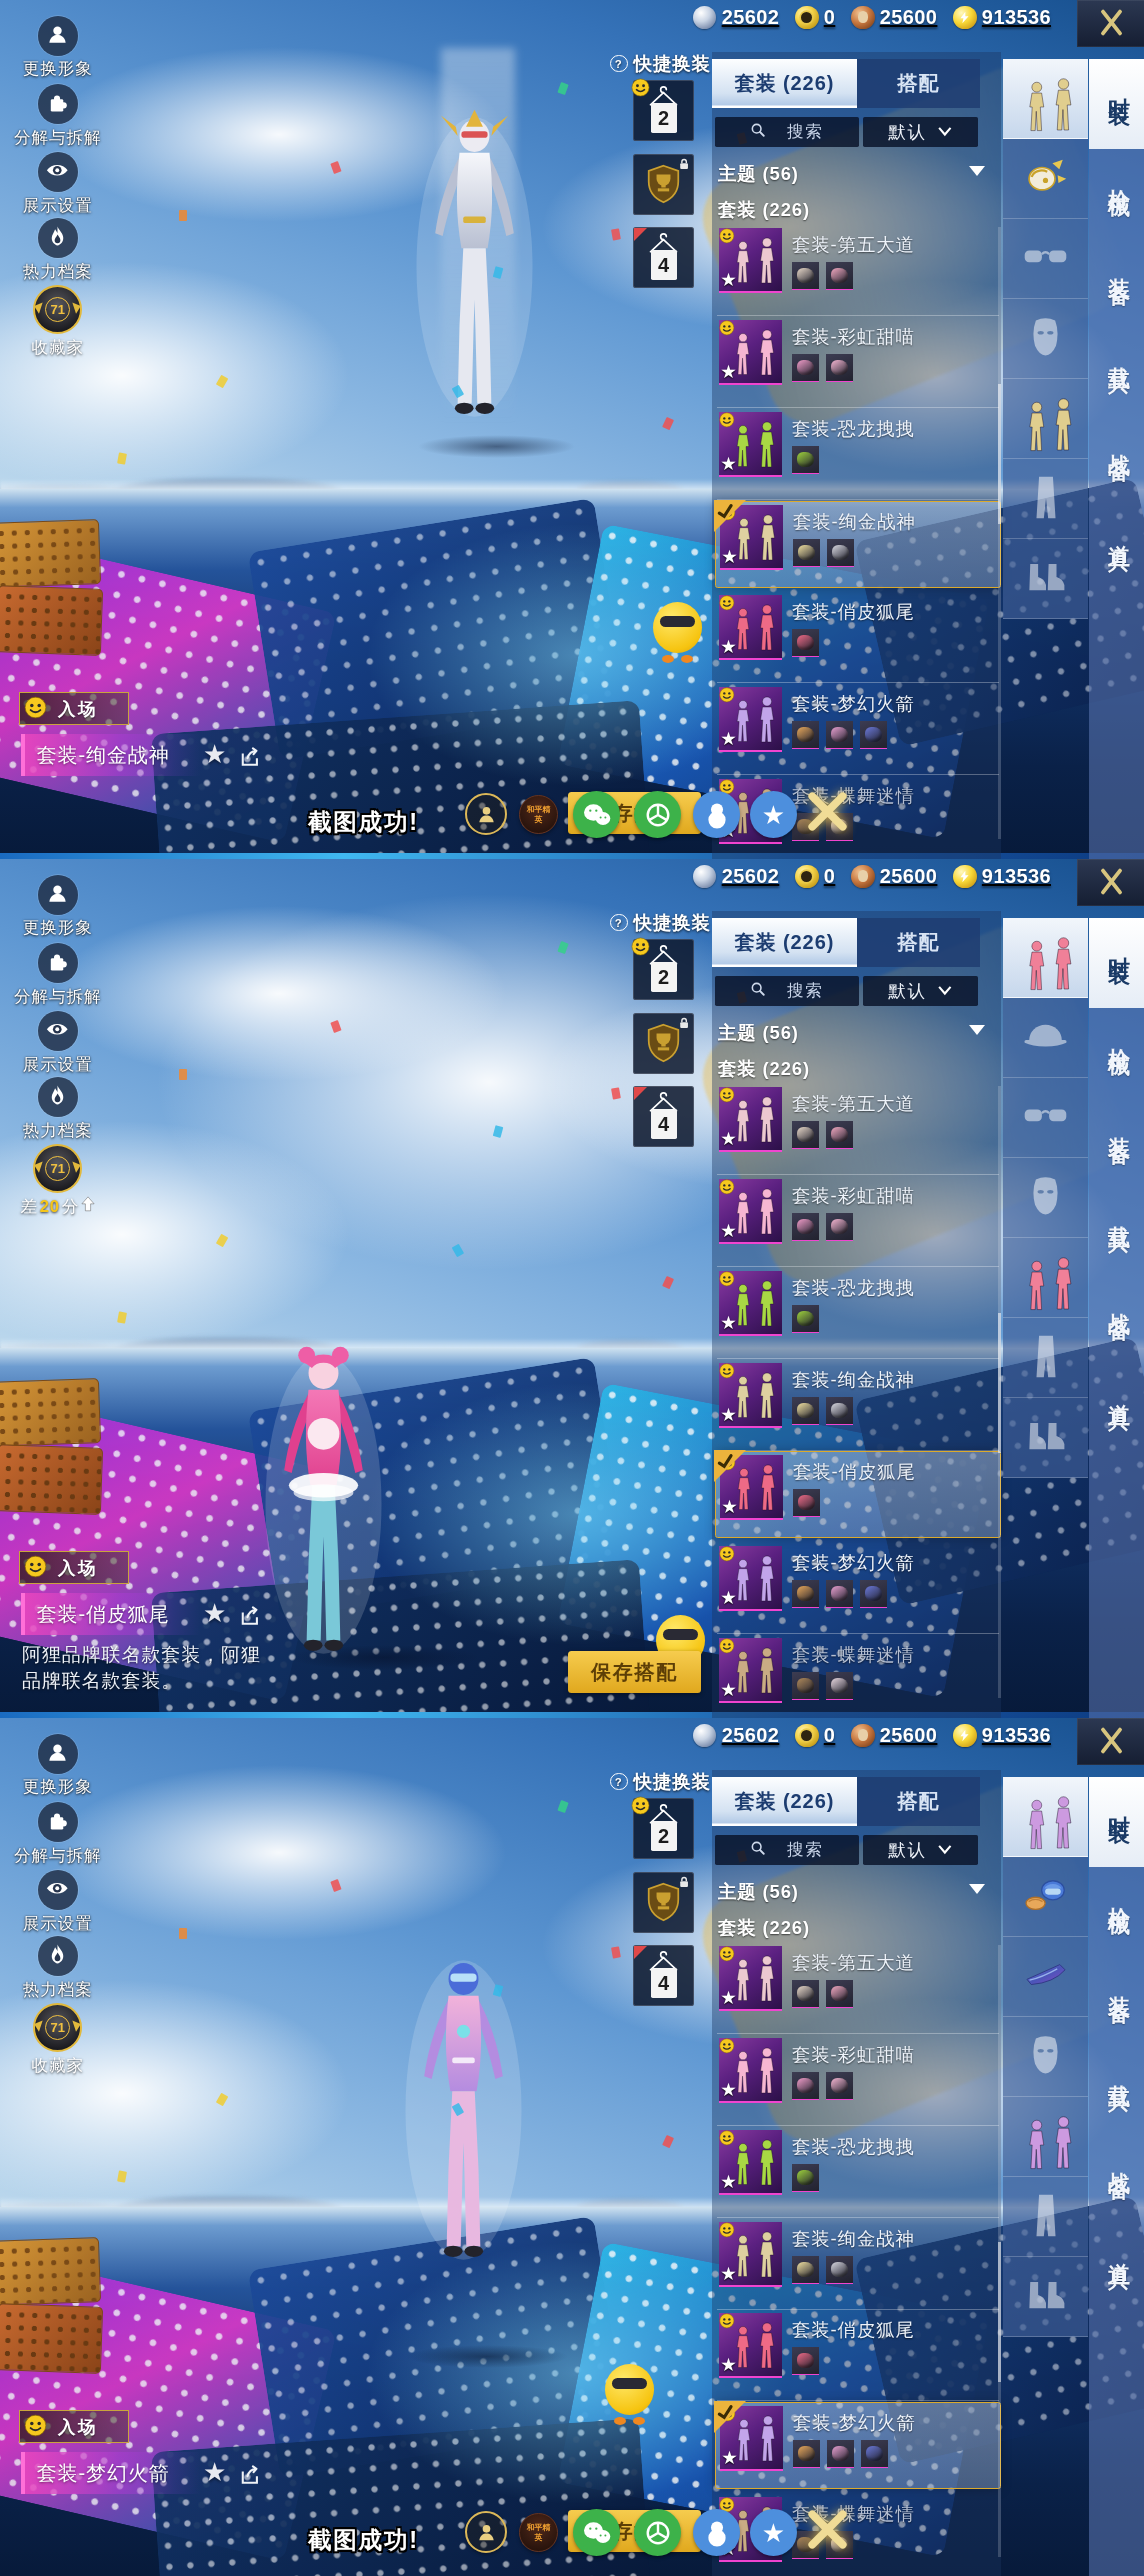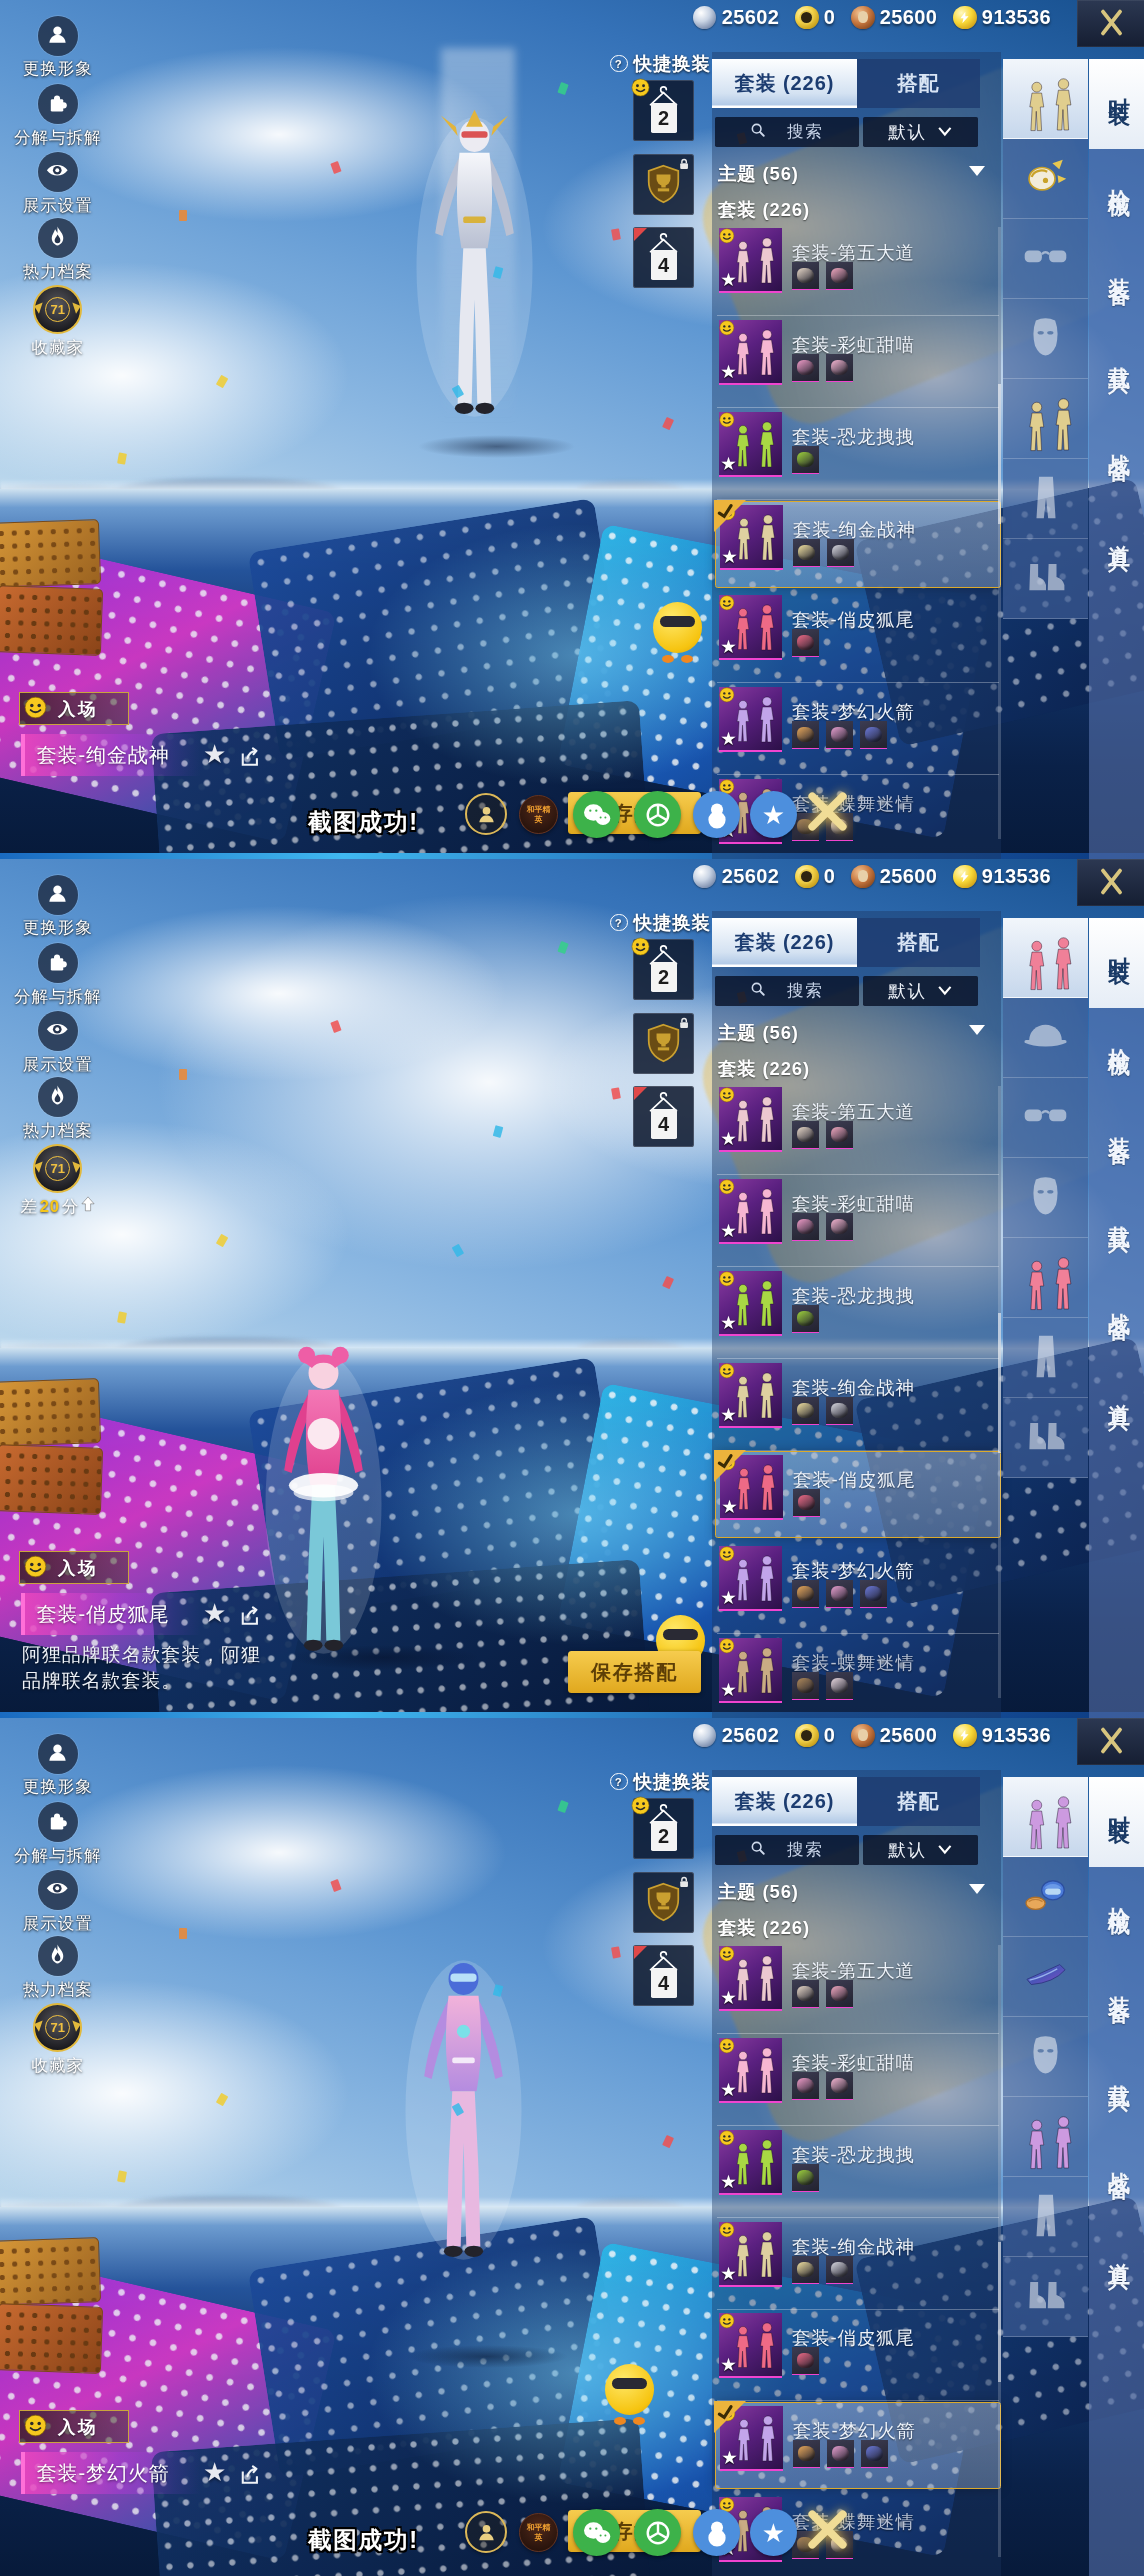--- a/index.html
+++ b/index.html
@@ -48,21 +48,21 @@
   .chick{position:absolute;width:54px;height:66px;}
   .chick .cb{position:absolute;left:1.7px;top:5.2px;width:49px;height:51px;border-radius:50%;
              background:radial-gradient(circle at 38% 30%,#ffe96a,#f6c410 70%,#d89c08);}
   .chick .cv{position:absolute;left:8.7px;top:19px;width:35px;height:11.4px;border-radius:6.1px;background:#2a2a34;}
   .chick .cf1,.chick .cf2{position:absolute;bottom:0;width:12.2px;height:7.9px;border-radius:50%;background:#f08820;}
   .chick .cf1{left:10.5px}.chick .cf2{left:30px}
   .cf{position:absolute;width:7.9px;height:11.4px;opacity:.85;border-radius:0.9px;}
 
   
   .currencies{position:absolute;top:4.4px;right:94px;height:26px;display:flex;align-items:center;gap:15.7px;}
-  .cur{display:flex;align-items:flex-end;gap:5.2px;}
+  .cur{display:flex;align-items:flex-end;gap:5.2px;text-decoration:underline;}
   .coin{width:23.6px;height:23.6px;border-radius:50%;display:flex;align-items:center;justify-content:center;box-shadow:0 0.9px 1.7px rgba(0,0,0,.4);}
   .coin.silver{background:radial-gradient(circle at 35% 30%,#ffffff,#c9d4e4 40%,#8091b0 75%,#5a6a88);}
   .coin.goldm{background:radial-gradient(circle at 35% 30%,#fff3b0,#f5d44a 40%,#caa21e 75%,#8a6a10);}
   .coin.goldm::after{content:"";width:11.4px;height:11.4px;border-radius:50%;background:#2e2410;box-shadow:0 0 0 1.7px #e8c84a;}
   .coin.bronze{background:radial-gradient(circle at 35% 30%,#f0c090,#c87840 45%,#8a4a20 80%,#5e2e10);}
   .coin.bronze::after{content:"";width:10.5px;height:12.2px;border-radius:45%;background:#e8d0a8;}
   .coin.boltc{background:radial-gradient(circle at 35% 30%,#fff8c0,#f8d838 45%,#d0a018 80%,#9a7208);}
   .cur-val{color:#fff;font-size:20px;font-weight:bold;letter-spacing:0.4px;text-shadow:0 1.7px 2.6px rgba(0,0,0,.55);}
   .close-btn{position:absolute;top:0;right:0;width:68px;height:47px;display:flex;align-items:center;justify-content:center;
              background:linear-gradient(180deg,#2c3852,#151e32);box-shadow:inset 0 0 0 0.9px rgba(255,255,255,.07);}
@@ -119,21 +119,21 @@
              text-shadow:0 0.9px 1.7px rgba(0,0,0,.6);}
   .outfit-card{position:absolute;left:715px;width:286px;height:87px;box-sizing:border-box;}
   .outfit-card:not(.selected)::after{content:"";position:absolute;left:1.7px;right:1.7px;bottom:-3.5px;height:0.9px;background:rgba(255,255,255,.30);}
   .outfit-card.selected{border:1.7px solid #dcaa2c;border-radius:2.6px;
         background:linear-gradient(180deg,rgba(224,236,250,.36),rgba(186,208,234,.32));box-shadow:0 0 10.5px rgba(0,0,0,.25);}
   .thumb{position:absolute;left:3.5px;top:2.6px;width:63px;height:63px;border-bottom:2.6px solid #f044d0;
          background:linear-gradient(145deg,#8a3aa0 0%,#5a2080 45%,#2c1048 100%);}
   .thumb .sm{position:absolute;top:0.9px;left:0.9px;}
   .thumb .star{position:absolute;bottom:0.9px;left:1.7px;color:#fff;font-size:18.4px;line-height:1;text-shadow:0 0.9px 1.7px #000;}
   .pairwrap{position:absolute;left:12.2px;right:1.7px;top:4.4px;bottom:5.2px;display:flex;align-items:flex-end;justify-content:center;gap:2.6px;}
-  .card-title{position:absolute;left:77px;top:7px;font-size:18.4px;color:#eef3fa;letter-spacing:0.9px;text-shadow:0 0.9px 1.7px rgba(0,0,0,.55);margin-top:8px;}
+  .card-title{position:absolute;left:77px;top:7px;font-size:18.4px;color:#eef3fa;letter-spacing:0.9px;text-shadow:0 0.9px 1.7px rgba(0,0,0,.55);}
   .dim .card-title{color:#b5bfd2;}
   .subs{position:absolute;left:77px;top:37px;display:flex;gap:7px;}
   .sub{width:27px;height:27px;background:linear-gradient(160deg,#3c3c52,#22222f);border-bottom:1.7px solid #f044d0;
        display:flex;align-items:center;justify-content:center;}
   .sub .blob{width:16.6px;height:15.7px;border-radius:42% 58% 50% 50%;box-shadow:inset -1.7px -2.6px 2.6px rgba(0,0,0,.35);}
   .sel-corner{position:absolute;top:-1.7px;left:-1.7px;width:0;height:0;border-top:32px solid #ecb43c;border-right:32px solid transparent;}
   .sel-check{position:absolute;top:0.9px;left:0.9px;transform:rotate(-8deg);}
   .scrollbar{position:absolute;left:998px;top:227px;width:2.6px;height:612px;background:rgba(255,255,255,.18);}
   .scrollbar .thumbbar{position:absolute;left:0;width:2.6px;height:140px;background:rgba(255,255,255,.55);}
 

